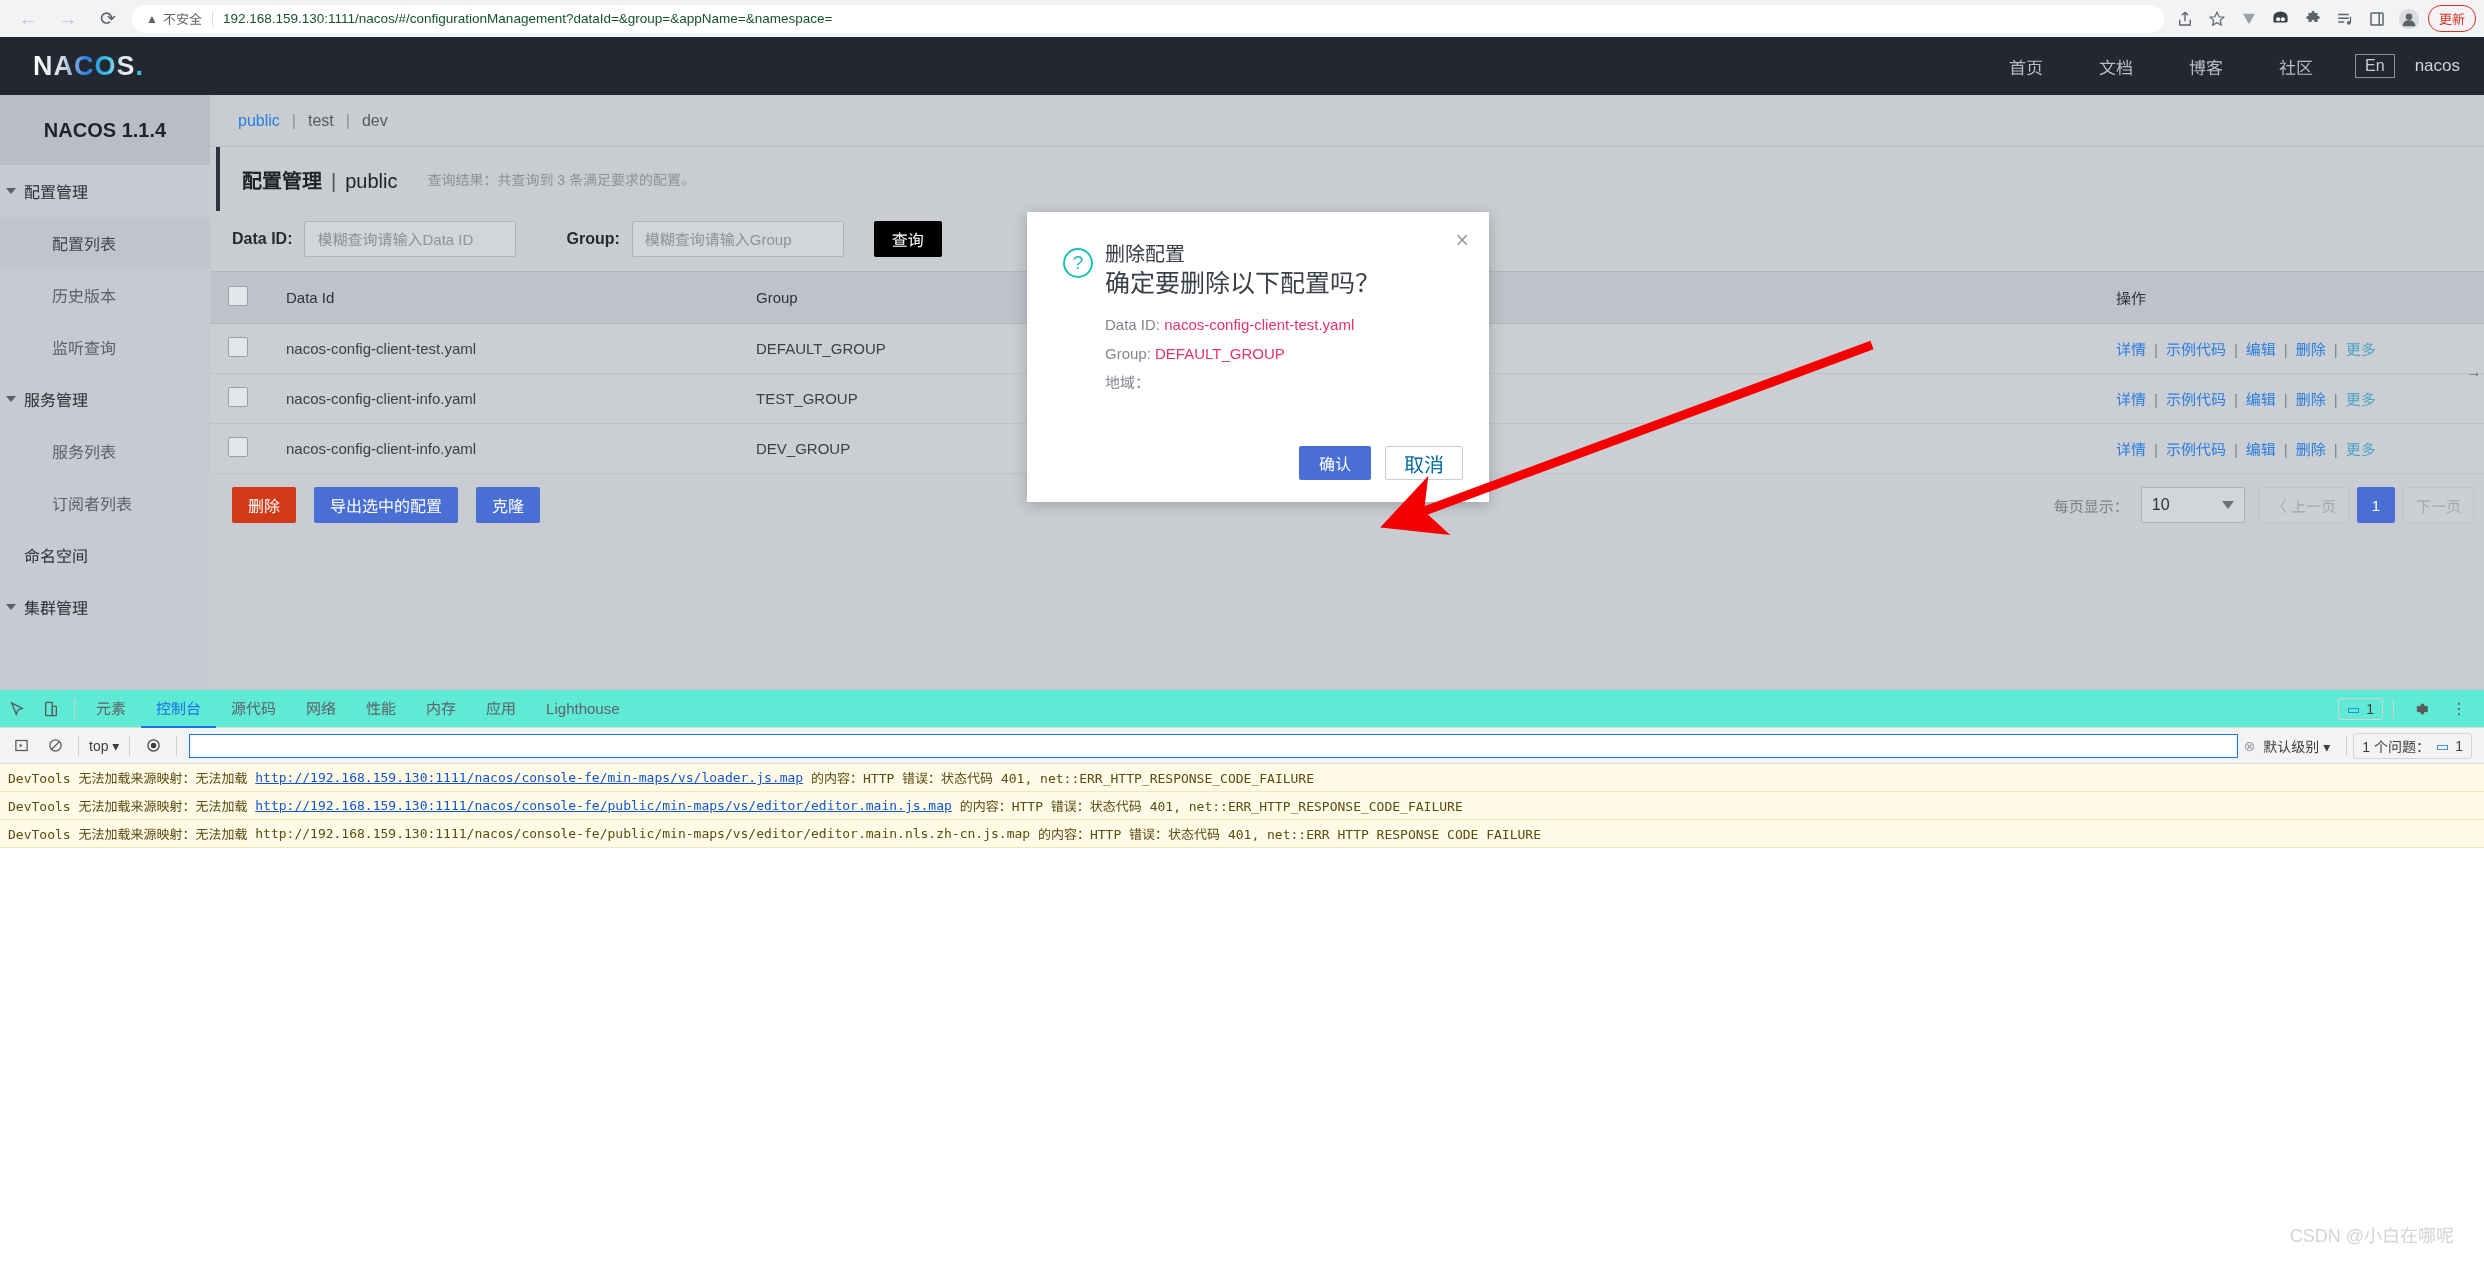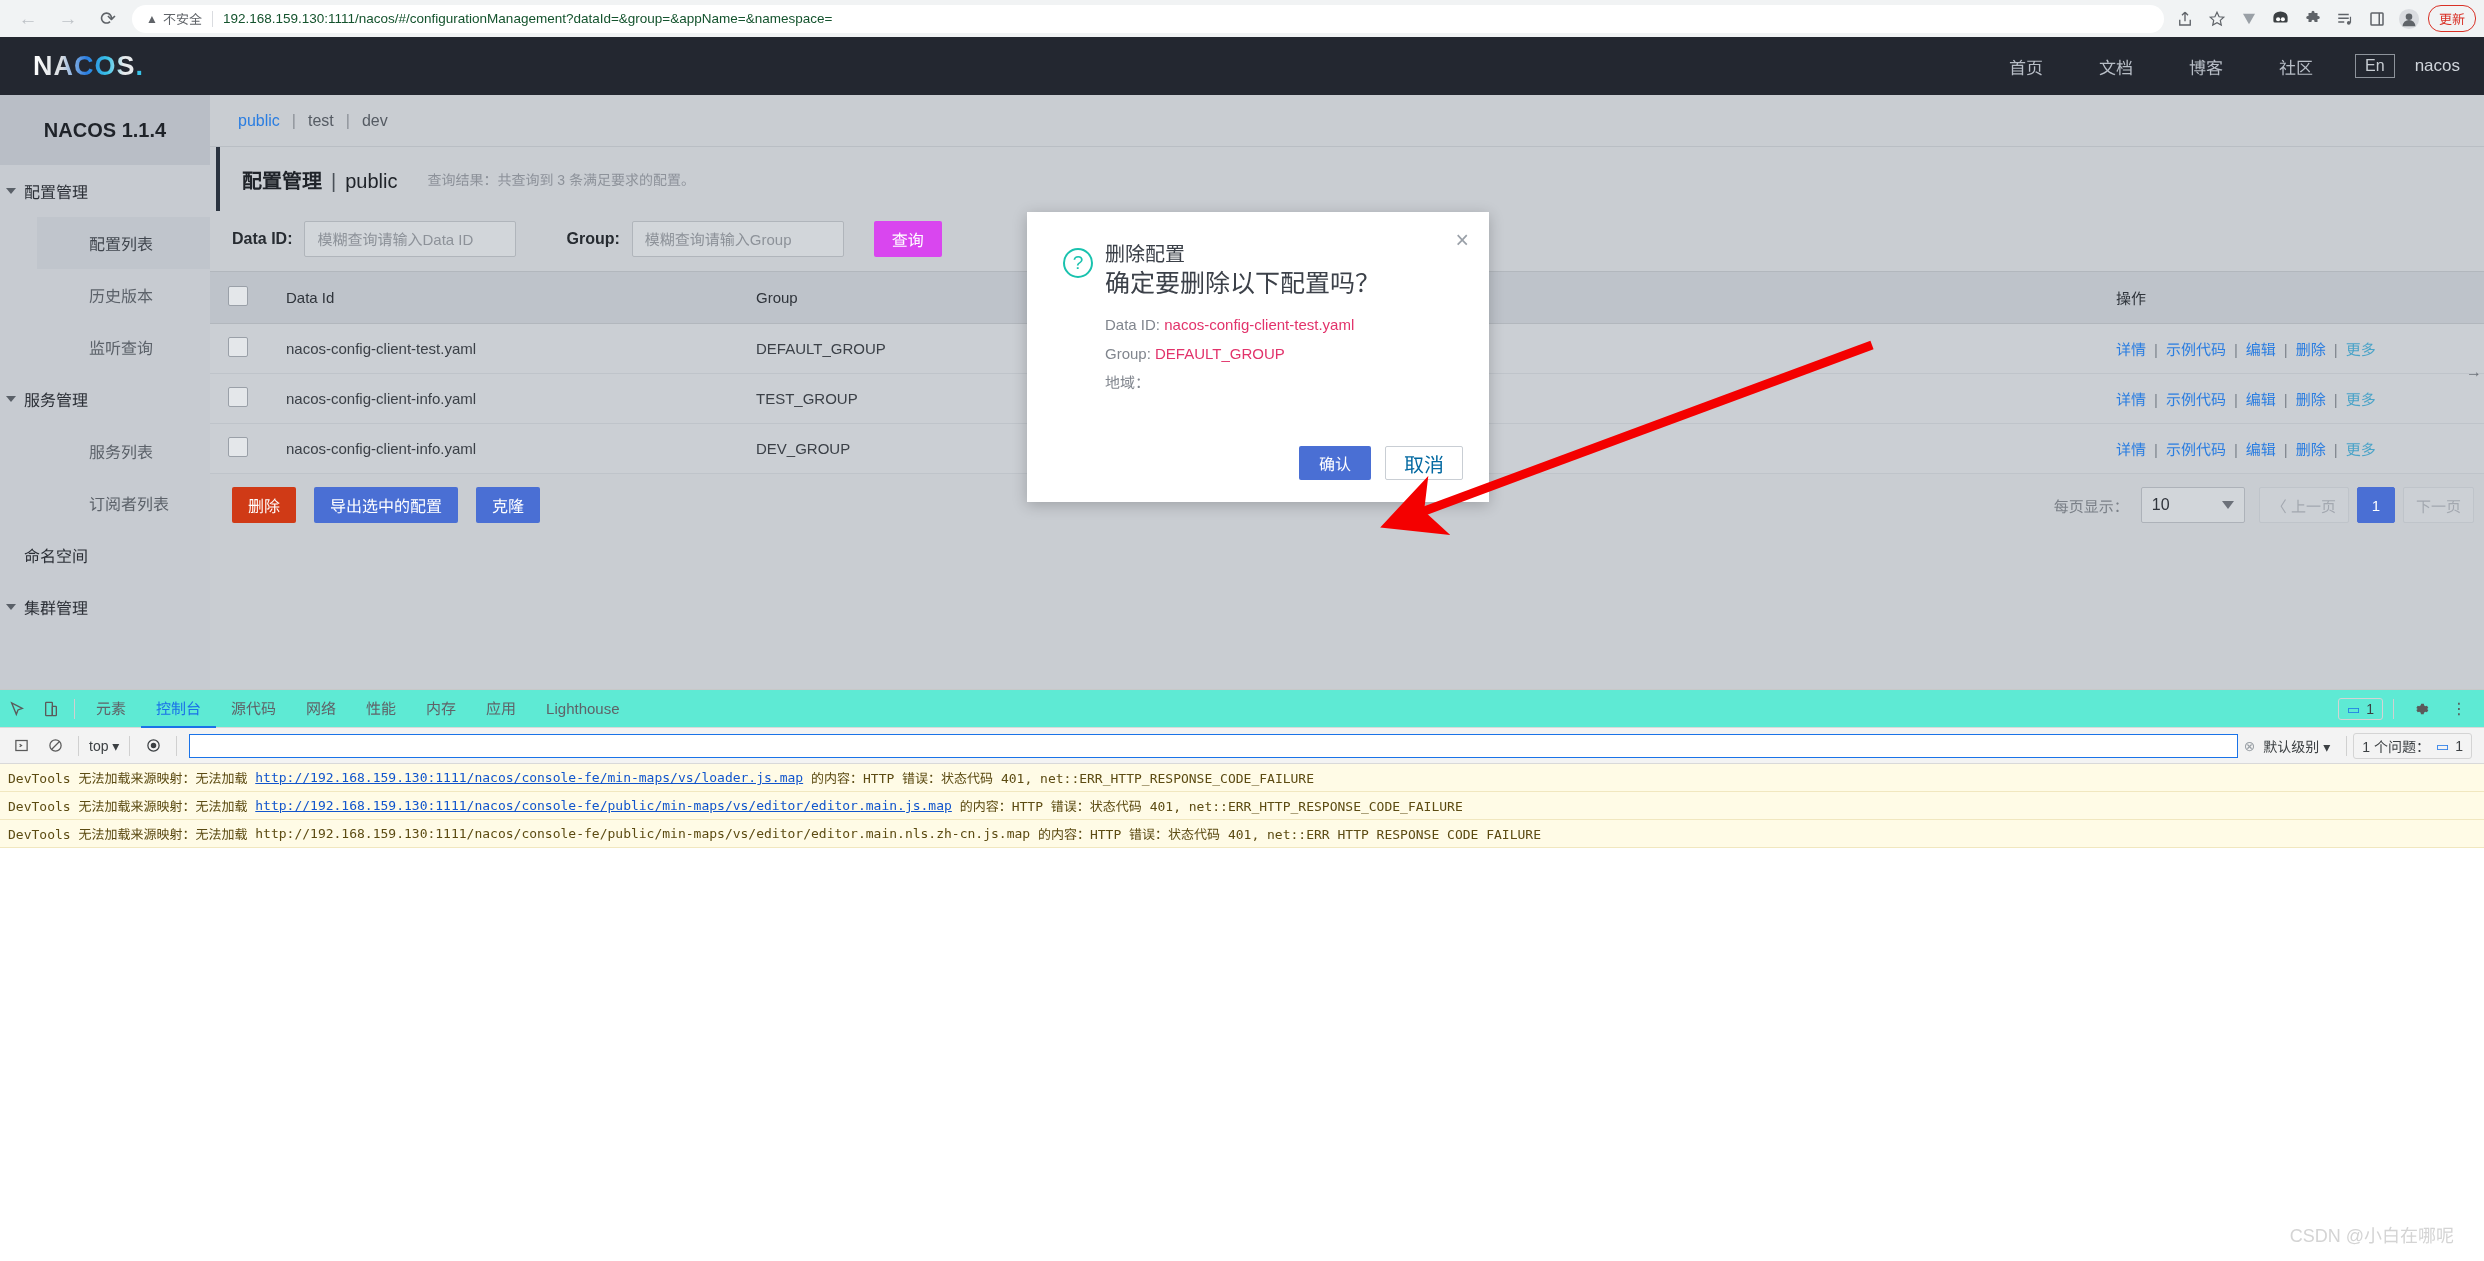--- a/index.html
+++ b/index.html
@@ -77,21 +77,21 @@
   .side-item {
     height:52px; display:flex; align-items:center; font-size:16px; color:#42474e;
     padding-left:16px; position:relative; cursor:pointer;
   }
   .side-item.group { color:#2b2f36; padding-left:24px; }
   .side-item.group .caret {
     position:absolute; left:6px; top:50%; transform:translateY(-50%);
     width:0;height:0;border-left:5px solid transparent;border-right:5px solid transparent;
     border-top:6px solid #5a6068;
   }
-  .side-item.child { padding-left:52px; color:#5c626a;margin-left:37px; }
+  .side-item.child { padding-left:52px; color:#5c626a; }
   .side-item.active { background:#c0c5cc; color:#40464e; }
 
   
   .main {
     position:absolute; top:95px; left:210px; width:2274px; height:594px;
     background:#c9cdd2;
   }
   .ns-tabs {
     height:52px; display:flex; align-items:center; padding-left:28px;
     font-size:16px; color:#555b63; border-bottom:1px solid #b9bec4;
@@ -114,21 +114,21 @@
   }
   .fld-label { font-size:16px; font-weight:700; color:#262b31; margin-right:12px; white-space:nowrap;}
   .fld-input {
     width:212px; height:36px; border:1px solid #b0b5bb; background:#d2d6da;
     font-size:15px; color:#6c7179; padding:0 12px; border-radius:2px;
     font-family:inherit;
   }
   .fld-input::placeholder { color:#8d9299; }
   .gap { width:50px; }
   .btn-search {
-    height:36px; padding:0 18px; background:#d946ef; color:#fff; border:none;
+    height:36px; padding:0 18px; background:#000000; color:#fff; border:none;
     font-size:16px; border-radius:2px; margin-left:30px; cursor:pointer;
     font-family:inherit;
   }
 
   
   .tbl { width:2274px; margin-top:4px; border-collapse:collapse; table-layout:fixed; }
   .tbl th {
     background:#bec3ca; height:52px; text-align:left; font-weight:400;
     font-size:15px; color:#2f343b; padding-left:18px;
     border-top:1px solid #b2b7bd; border-bottom:1px solid #b2b7bd;

